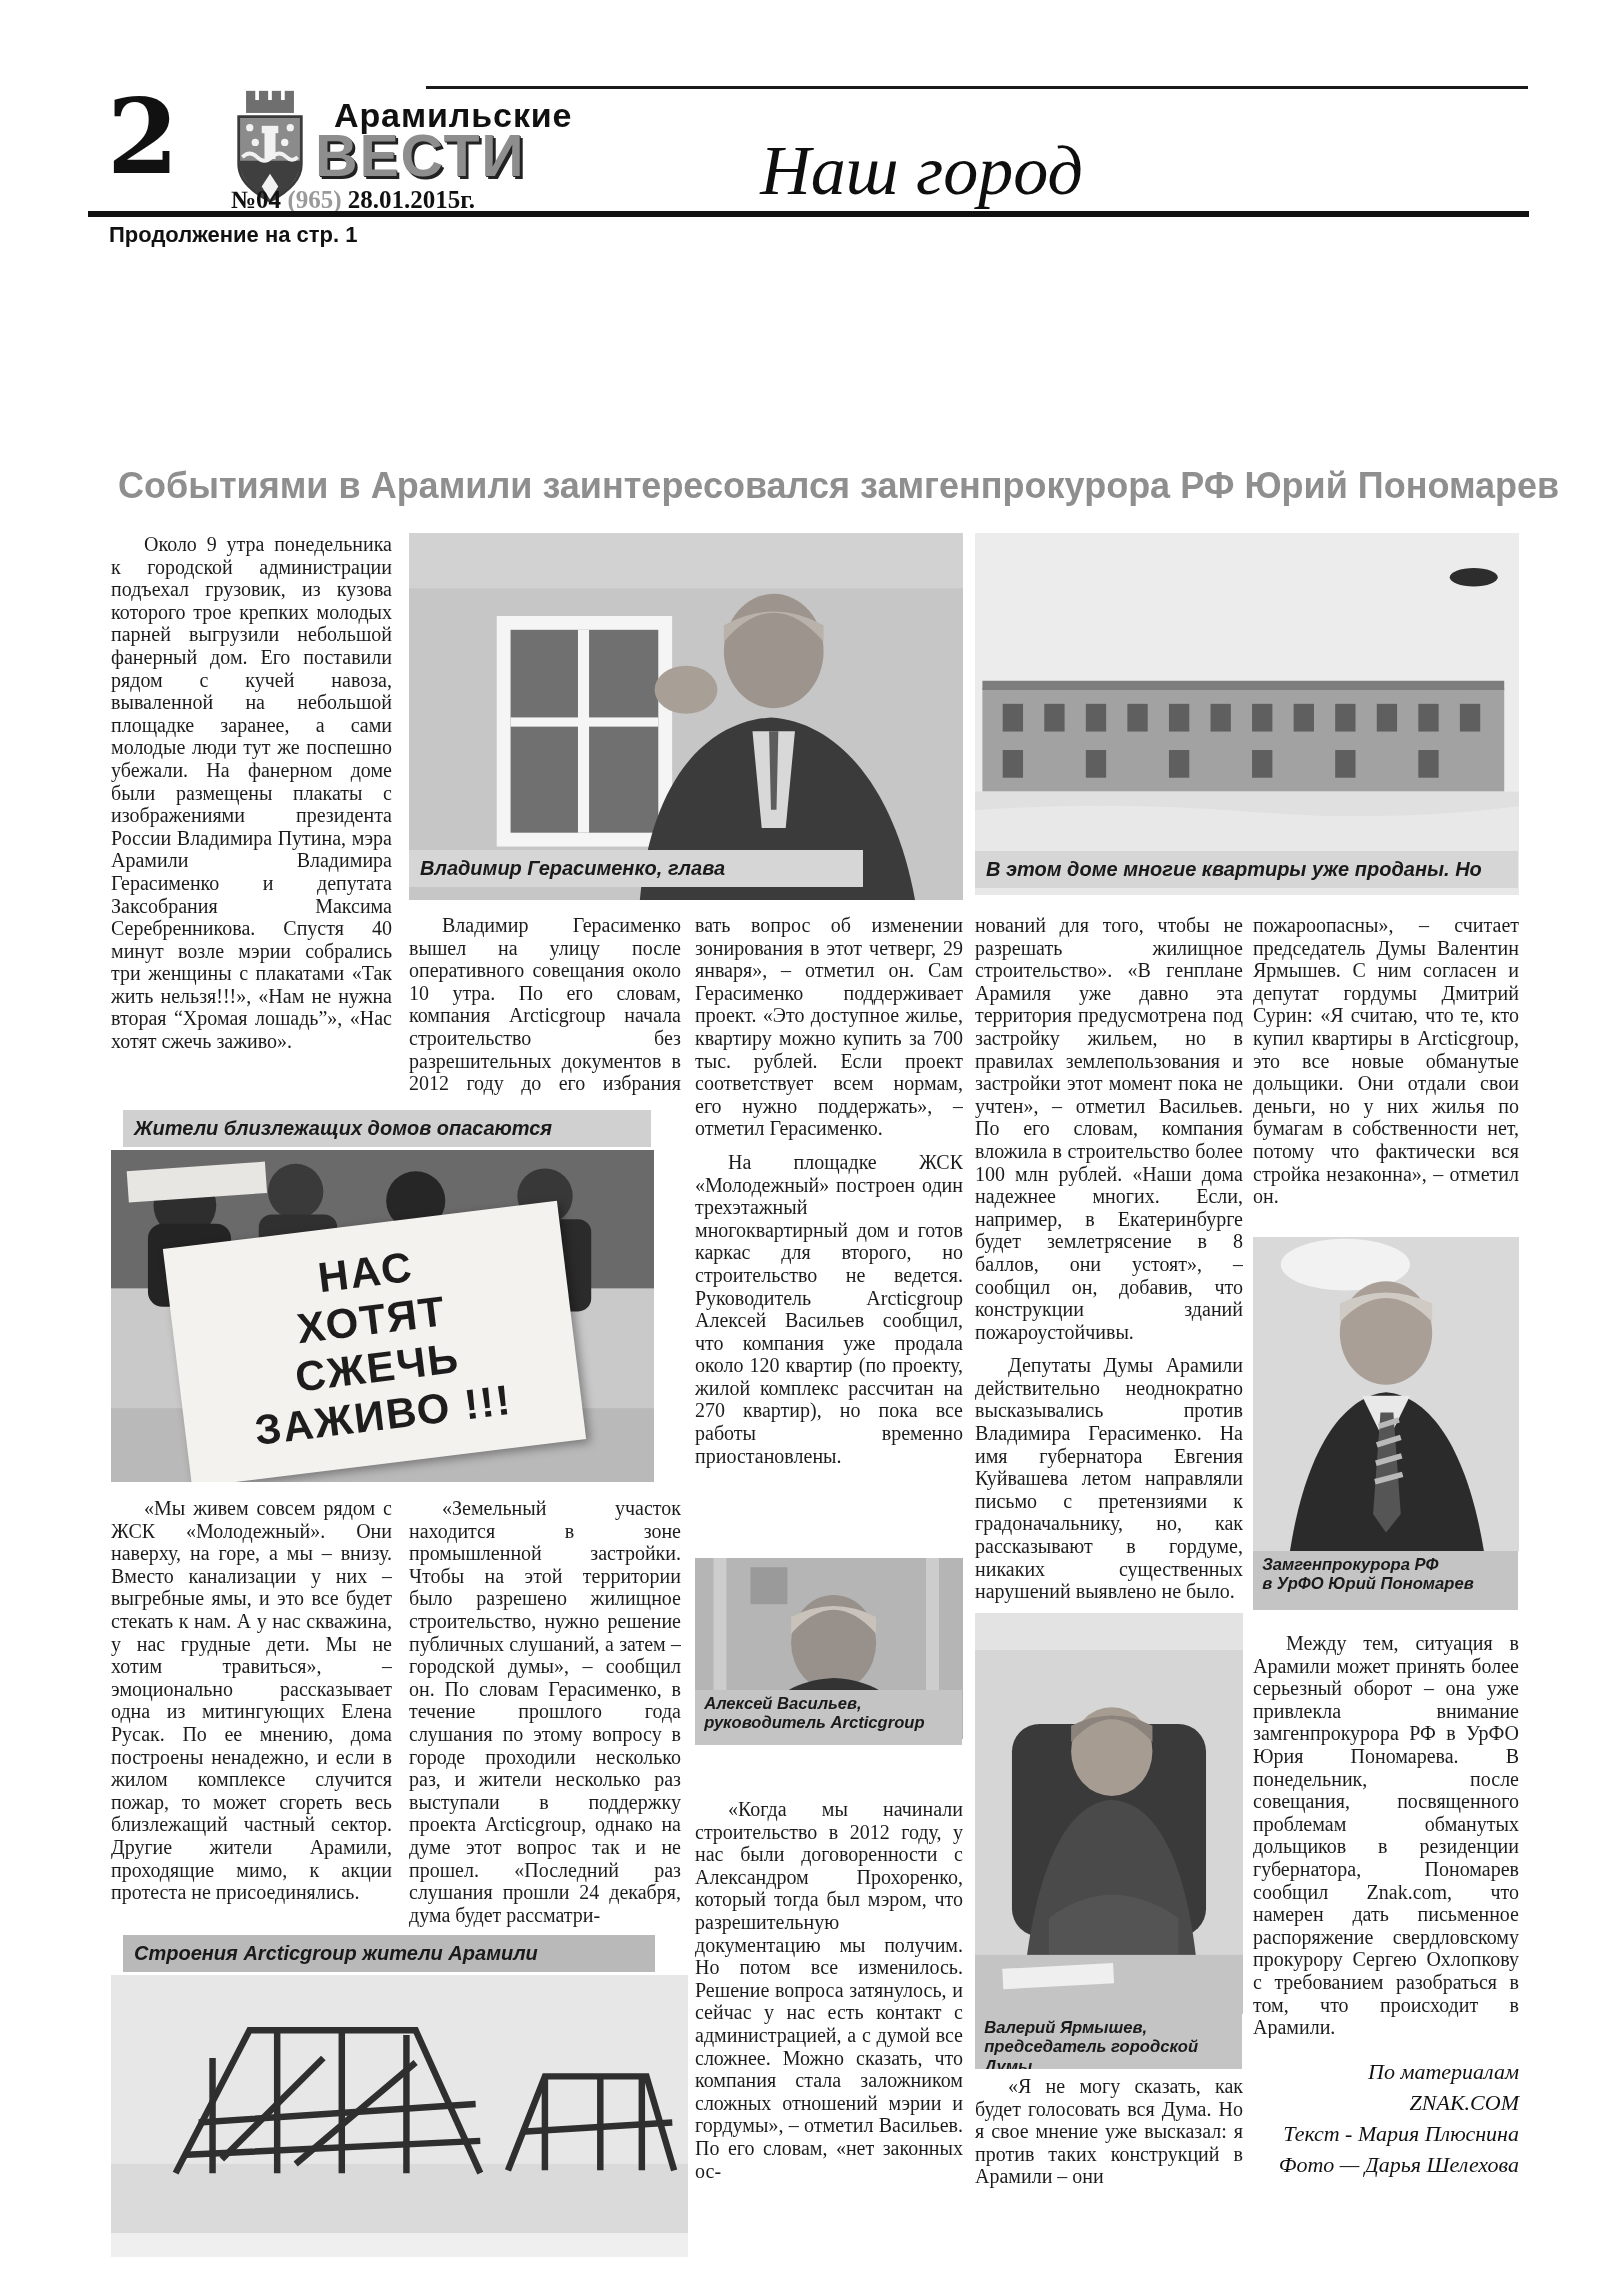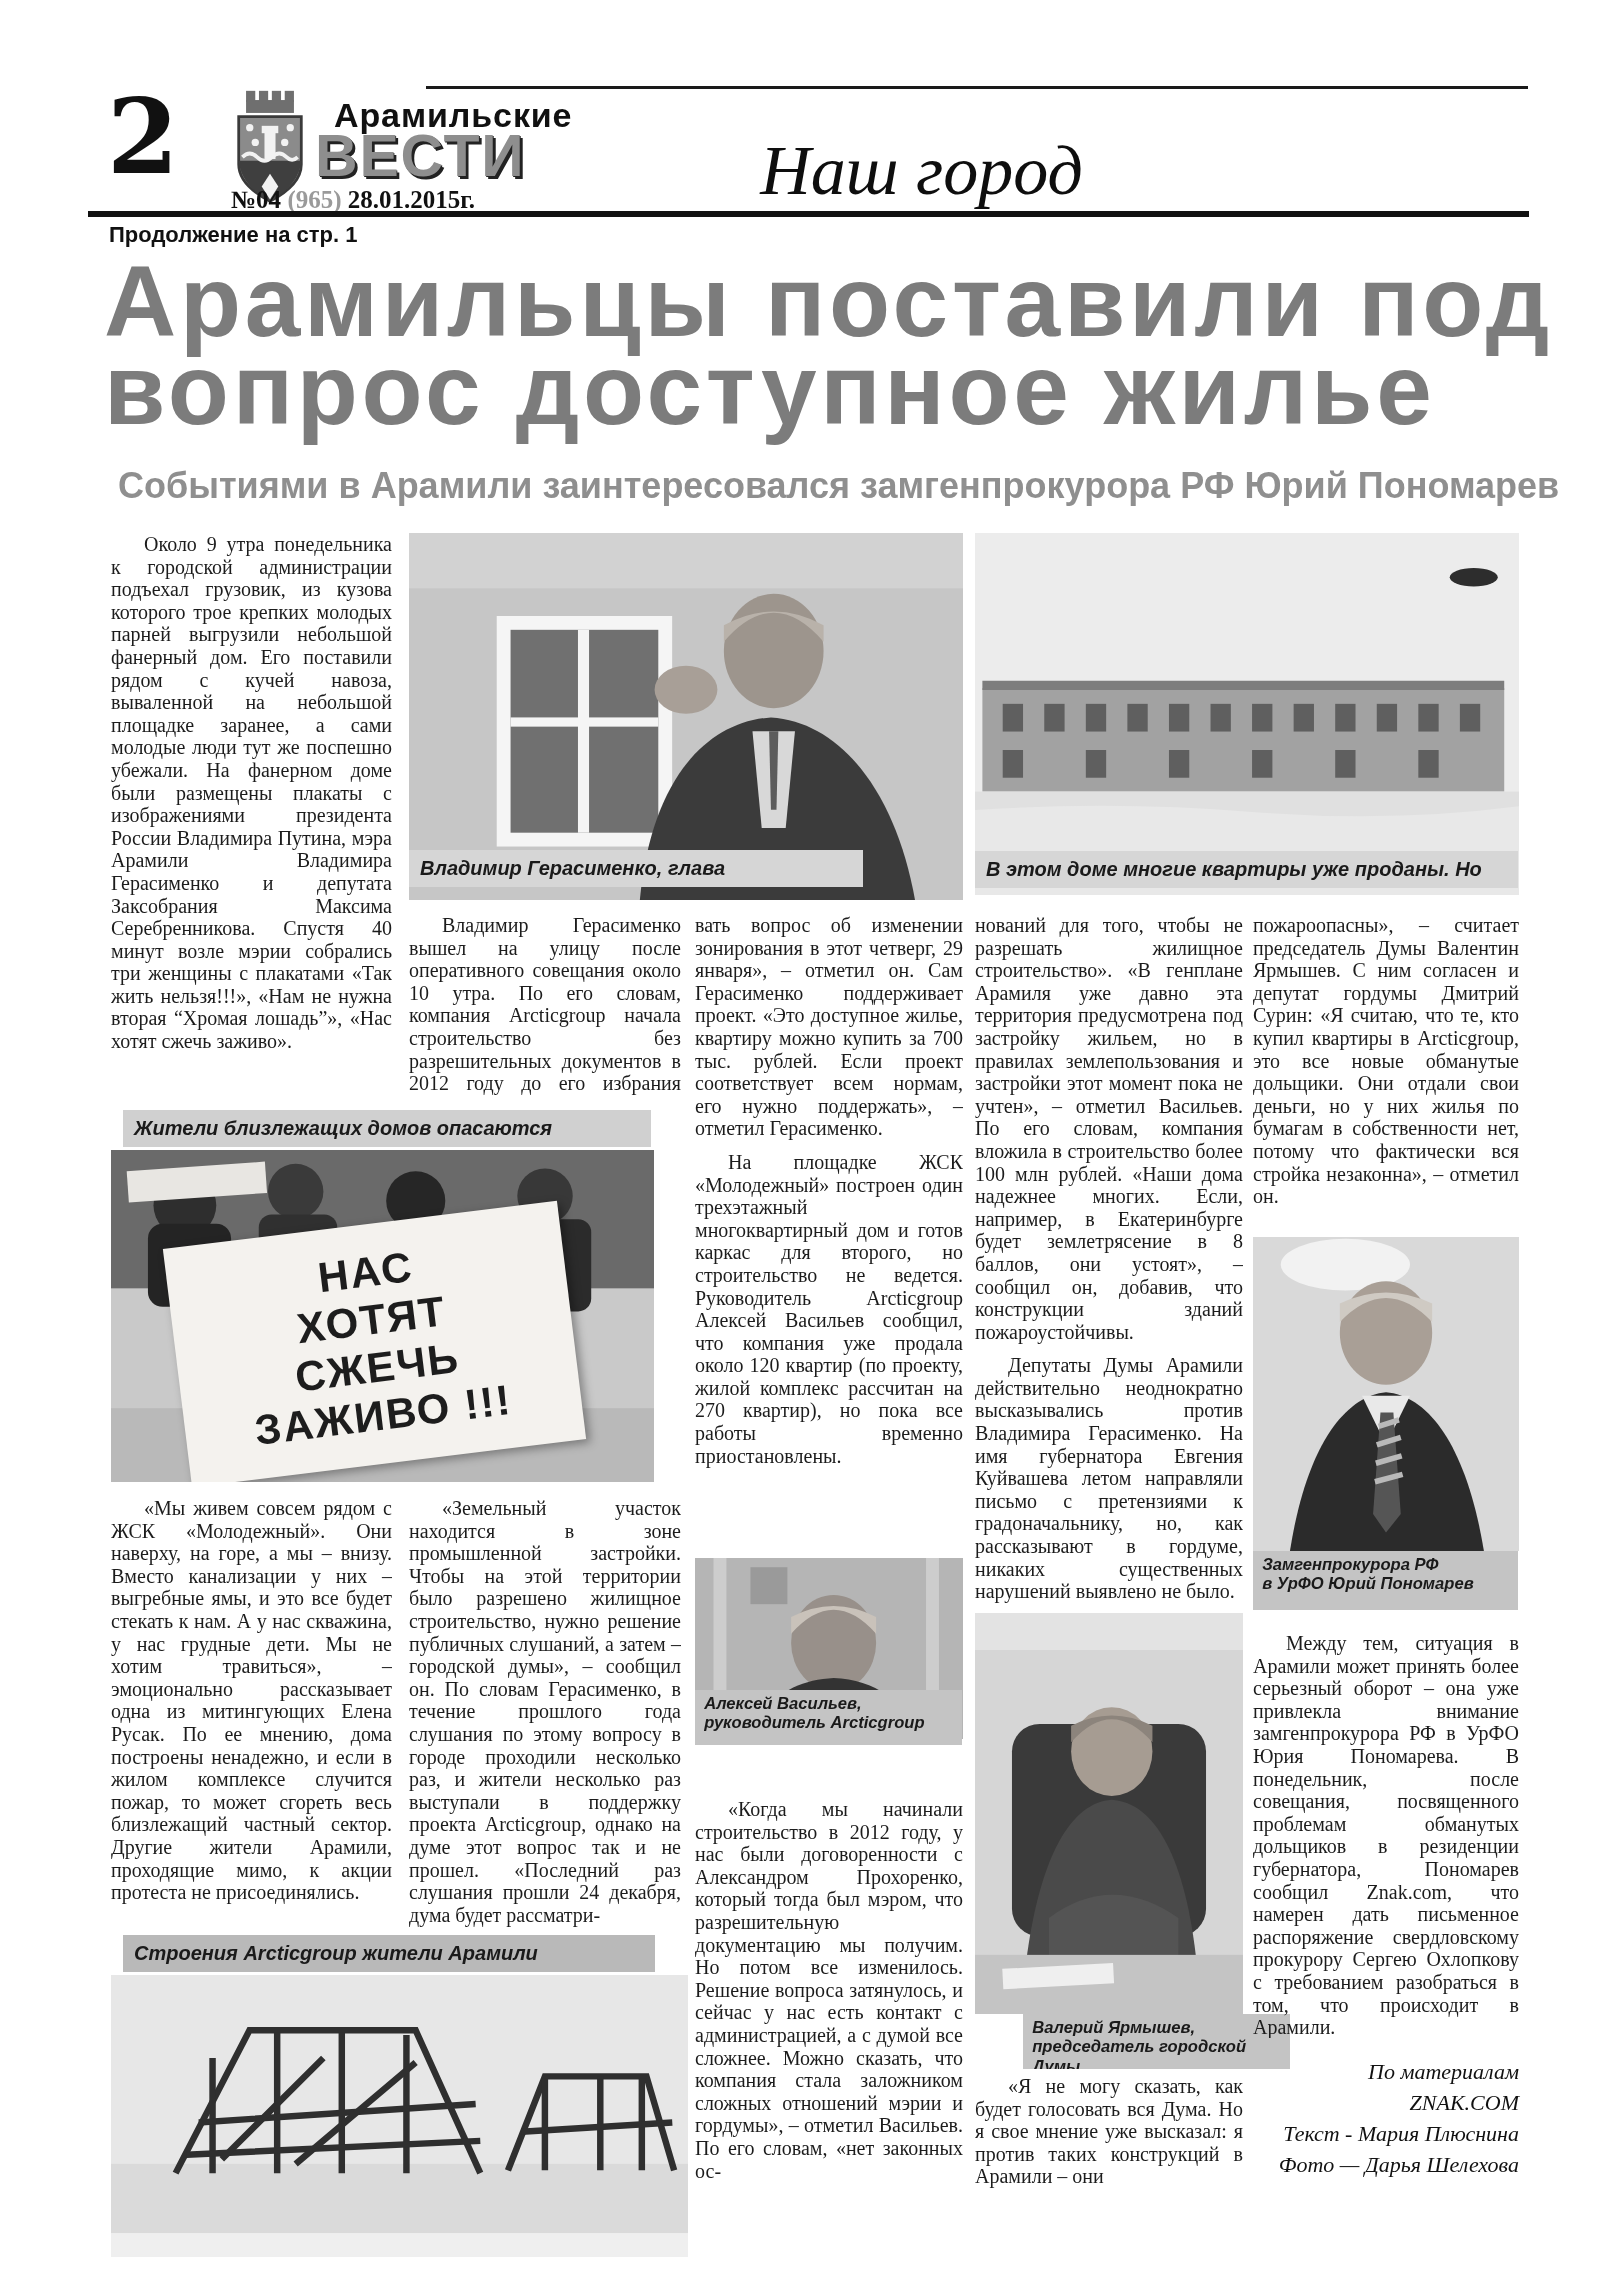--- a/index.html
+++ b/index.html
@@ -85,24 +85,20 @@
     <span>№04</span>
     <span class="issue-brackets">(965)</span>
     <span>28.01.2015г.</span>
   </div>
 
   <div class="abs rule-thin"></div>
   <div class="abs section-title">Наш город</div>
   <div class="abs rule-thick"></div>
   <div class="abs continuation">Продолжение на стр. 1</div>
 
-  <div class="abs headline">
-    <div>Арамильцы поставили под</div>
-    <div>вопрос доступное жилье</div>
-  </div>
   <div class="abs subheadline">Событиями в Арамили заинтересовался замгенпрокурора РФ Юрий Пономарев</div>
 
   <div class="abs col" style="left:111px;top:533px;width:281px;height:568px;">
     <p class="ind">Около 9 утра понедельника к городской администрации подъехал грузовик, из кузова которого трое крепких молодых парней выгрузили небольшой фанерный дом. Его поставили рядом с кучей навоза, вываленной на небольшой площадке заранее, а сами молодые люди тут же поспешно убежали. На фанерном доме были размещены плакаты с изображениями президента России Владимира Путина, мэра Арамили Владимира Герасименко и депутата Заксобрания Максима Серебренникова. Спустя 40 минут возле мэрии собрались три женщины с плакатами «Так жить нельзя!!!», «Нам не нужна вторая “Хромая лошадь”», «Нас хотят сжечь заживо».</p>
   </div>
 
   <div class="abs capbar one" style="left:123px;top:1110px;width:506px;background:#d0d0d0;">Жители близлежащих домов опасаются соседства с молодежью</div>
 
   <div class="abs photo" style="left:111px;top:1150px;width:543px;height:332px;">
     <svg viewBox="0 0 588 360" preserveAspectRatio="none">
@@ -243,21 +239,21 @@
       <rect x="0" y="0" width="290" height="40" fill="#e3e3e3"></rect>
       <rect x="40" y="120" width="210" height="230" rx="30" fill="#3a3a3a"></rect>
       <ellipse cx="148" cy="150" rx="44" ry="48" fill="#a69c92"></ellipse>
       <path d="M104 140 Q148 90 192 140 L192 122 Q148 100 104 122 Z" fill="#8c847c"></path>
       <path d="M55 380 C70 260 105 205 148 202 C195 205 228 265 240 380 Z" fill="#4a4a4a"></path>
       <path d="M80 330 Q148 280 220 330 L220 380 L80 380 Z" fill="#545454"></path>
       <rect y="370" width="290" height="64" fill="#c4c4c4"></rect>
       <rect x="30" y="382" width="120" height="22" fill="#efefef" transform="rotate(-3 90 393)"></rect>
     </svg>
   </div>
-  <div class="abs capbar two" style="left:975px;top:2014px;width:249px;height:48px;background:#c4c4c4;margin-left:48px;">
+  <div class="abs capbar two" style="left:975px;top:2014px;width:249px;height:48px;background:#c4c4c4;">
     <div>Валерий Ярмышев,</div>
     <div>председатель городской Думы</div>
   </div>
 
   <div class="abs col" style="left:975px;top:2075px;width:268px;height:138px;">
     <p class="ind">«Я не могу сказать, как будет голосовать вся Дума. Но я свое мнение уже высказал: я против таких конструкций в Арамили – они</p>
   </div>
 
   <div class="abs col" style="left:1253px;top:914px;width:266px;height:314px;">
     <p>пожароопасны», – считает председатель Думы Валентин Ярмышев. С ним согласен и депутат гордумы Дмитрий Сурин:  «Я считаю, что те, кто купил квартиры в Arcticgroup, это все новые обманутые дольщики. Они отдали свои деньги, но у них жилья по бумагам в собственности нет, потому что фактически вся стройка незаконна», – отметил он.</p>

